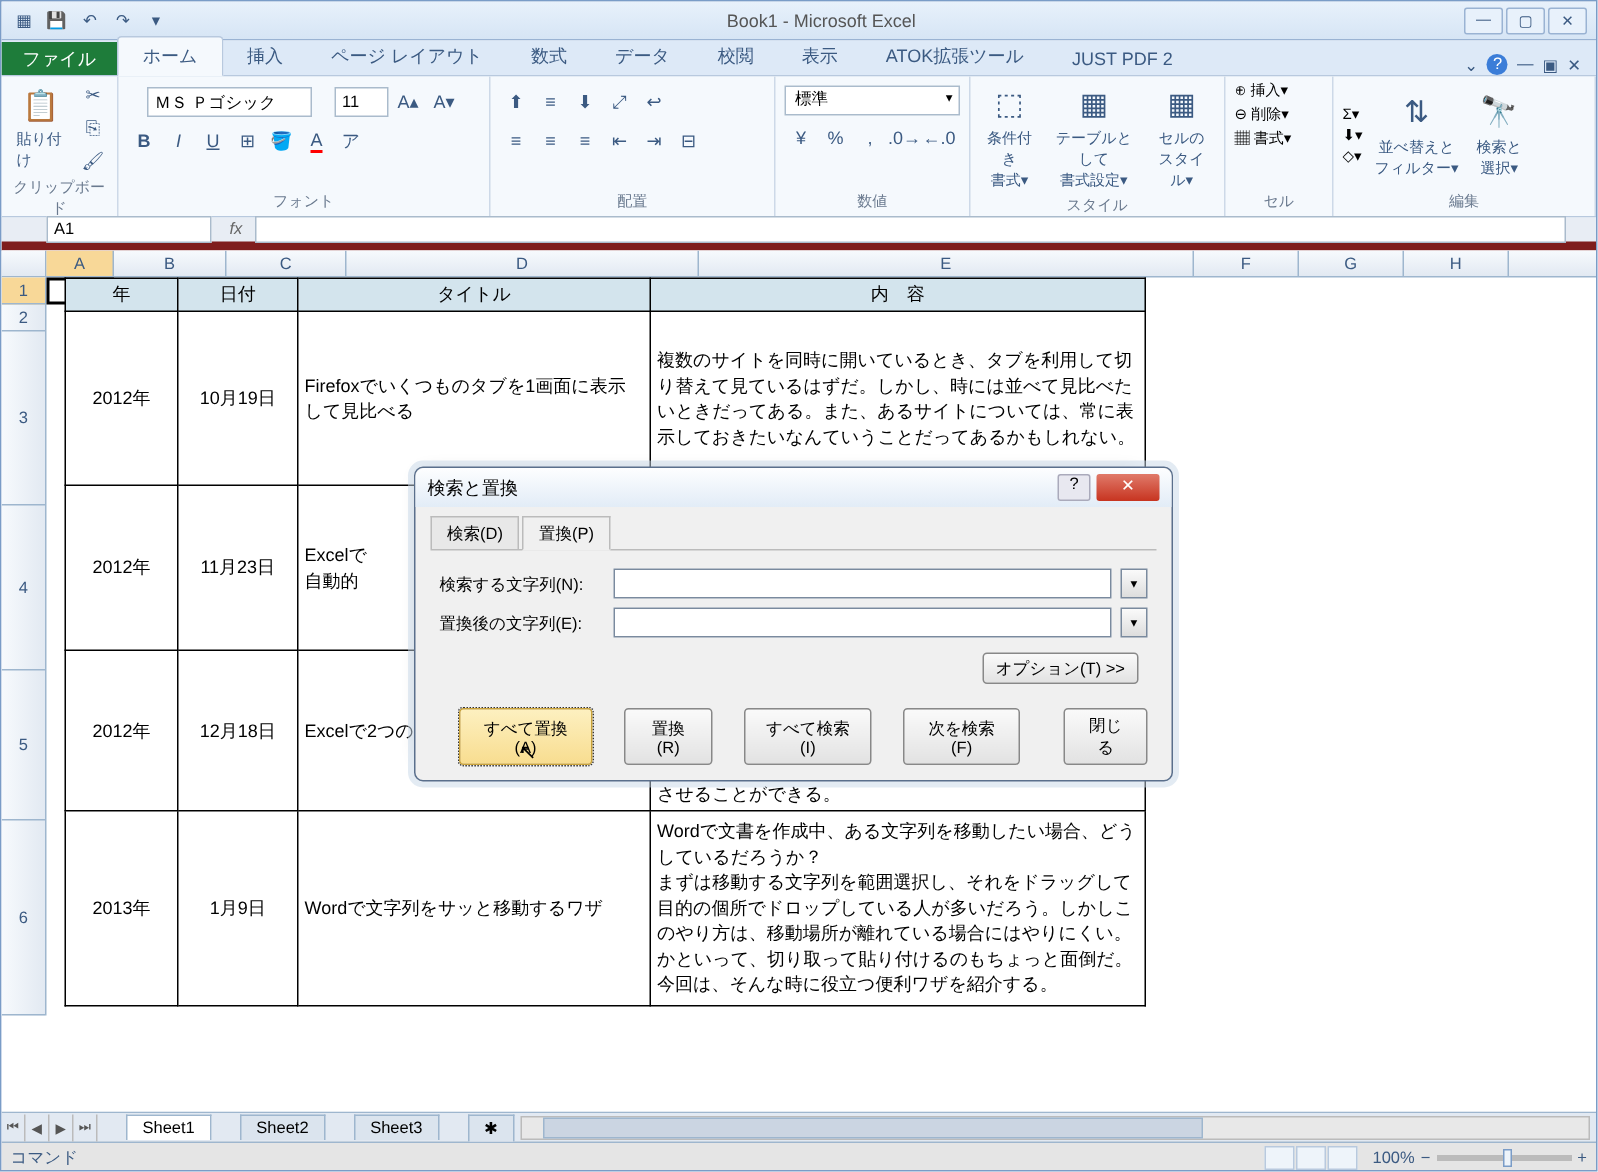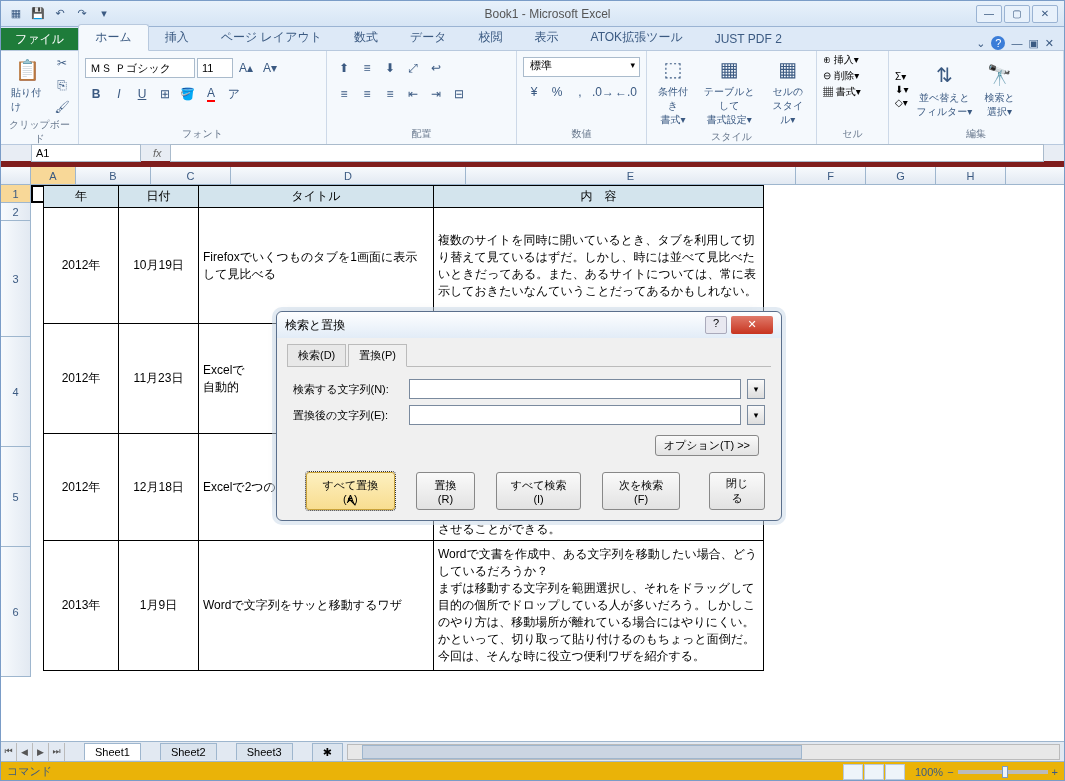--- a/index.html
+++ b/index.html
@@ -20,21 +20,21 @@
 
 .ribbon { height: 94px; background: #f5f9fd; border-bottom: 1px solid #b8c9de; display: flex; }
 .group { border-right: 1px solid #cdd9e8; padding: 2px 6px; display: flex; flex-direction: column; justify-content: space-between; }
 .group-label { text-align: center; font-size: 10px; color: #6a7a8f; padding: 1px 0; }
 .group-content { display: flex; align-items: center; gap: 4px; flex: 1; }
 .big-btn { display: flex; flex-direction: column; align-items: center; justify-content: center; gap: 2px; padding: 2px 4px; font-size: 10px; color: #3b5a82; min-width: 36px; }
 .big-btn .ico { width: 28px; height: 28px; display: flex; align-items: center; justify-content: center; font-size: 20px; }
 .small-btns { display: flex; flex-direction: column; gap: 2px; }
 .sm-btn { width: 20px; height: 20px; display: flex; align-items: center; justify-content: center; font-size: 12px; color: #3b5a82; }
 .font-row { display: flex; gap: 2px; align-items: center; }
-.font-select { height: 20px; border: 1px solid #abc; background: #fff; font-size: 11px; padding: 0 4px; }
+.font-select { height: 20px; border: 1px solid #abc; background: #fff; font-size: 11px; padding: 0 4px; margin-left: 13px; }
 .font-name { width: 110px; }
 .font-size { width: 36px; }
 .fmt-row { display: flex; gap: 1px; }
 .fmt-btn { width: 22px; height: 22px; border: 1px solid transparent; display: flex; align-items: center; justify-content: center; font-size: 12px; color: #3b5a82; }
 .combo { height: 20px; border: 1px solid #abc; background: #fff; font-size: 11px; padding: 0 18px 0 6px; position: relative; }
 .combo::after { content: "▾"; position: absolute; right: 4px; top: 2px; font-size: 9px; }
 
 .formula-bar { height: 22px; background: #e8edf4; border-bottom: 6px solid #7f1d1d; display: flex; align-items: center; }
 .name-box { width: 110px; height: 18px; border: 1px solid #abc; background: #fff; margin: 0 4px 0 30px; font-size: 11px; padding: 0 4px; display: flex; align-items: center; }
 .fx-label { font-style: italic; font-size: 11px; color: #666; padding: 0 8px; }
@@ -56,21 +56,21 @@
 table.data th { border: 1px solid #000; background: #d3e4ed; text-align: center; font-size: 12px; font-weight: normal; padding: 2px; }
 
 .sheet-tabs-bar { height: 20px; background: #e2e9f2; border-top: 1px solid #9eb6ce; display: flex; align-items: center; }
 .nav-btns { display: flex; }
 .nav-btn { width: 16px; height: 18px; border-right: 1px solid #bbb; display: flex; align-items: center; justify-content: center; font-size: 9px; color: #555; }
 .sheet-tab { padding: 2px 10px; background: #fff; border: 1px solid #9eb6ce; border-bottom: none; font-size: 11px; margin-left: 19px; }
 .sheet-tab.inactive { background: #dbe4ee; }
 .hscroll { flex: 1; margin: 0 4px; height: 16px; background: #e8e8e8; border: 1px solid #bbb; position: relative; }
 .hscroll-thumb { position: absolute; left: 14px; width: 440px; top: 0; bottom: 0; background: #cbd5e2; border: 1px solid #9eb6ce; }
 
-.status-bar { height: 20px; background: #eab308; border-top: 1px solid #9eb6ce; display: flex; align-items: center; padding: 0 6px; font-size: 11px; color: #3b5a82; }
+.status-bar { height: 20px; background: #e5e5e5; border-top: 1px solid #9eb6ce; display: flex; align-items: center; padding: 0 6px; font-size: 11px; color: #3b5a82; }
 .status-bar .spacer { flex: 1; }
 .view-btns { display: flex; gap: 1px; }
 .view-btn { width: 20px; height: 16px; border: 1px solid #b8c9de; background: #eef4fa; }
 .zoom { display: flex; align-items: center; gap: 4px; padding-left: 10px; }
 .zoom-slider { width: 90px; height: 4px; background: #bbb; position: relative; }
 .zoom-thumb { position: absolute; left: 44px; top: -4px; width: 6px; height: 12px; background: #eef4fa; border: 1px solid #7a9cc7; }
 
 .dialog-shadow { position: absolute; left: 280px; top: 315px; width: 478px; height: 190px; background: rgba(0,0,0,0.3); filter: blur(6px); border-radius: 6px; }
 .dialog { position: absolute; left: 275px; top: 310px; width: 506px; background: #f0f0f0; border: 1px solid #5a6f8c; border-radius: 6px; box-shadow: 0 0 0 4px rgba(200,215,232,.5); }
 .dlg-title { height: 26px; background: linear-gradient(#fdfeff, #e2ecf7); display: flex; align-items: center; padding: 0 8px; font-size: 12px; border-radius: 6px 6px 0 0; }

